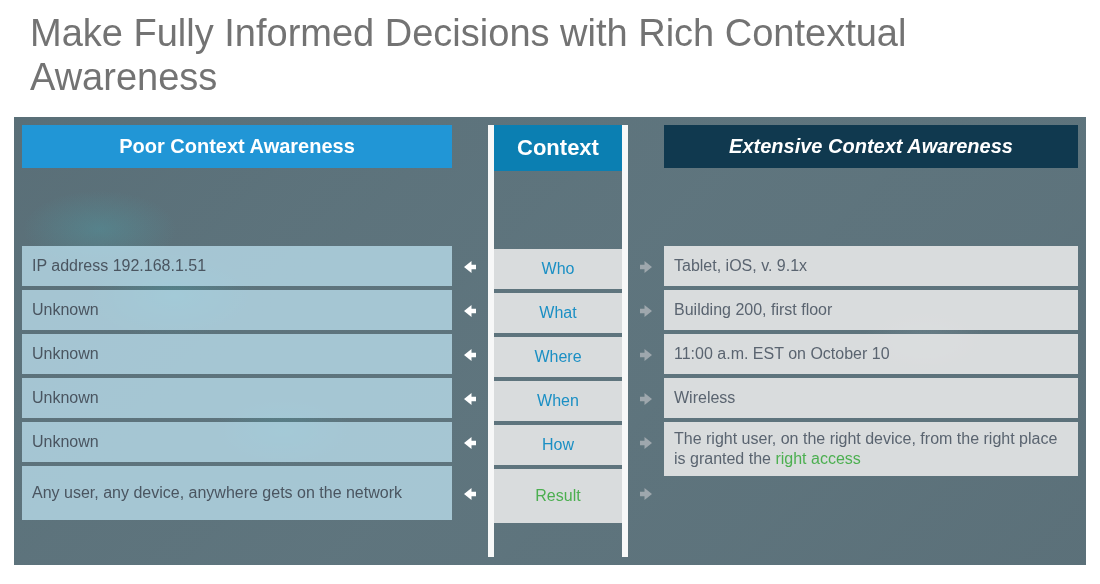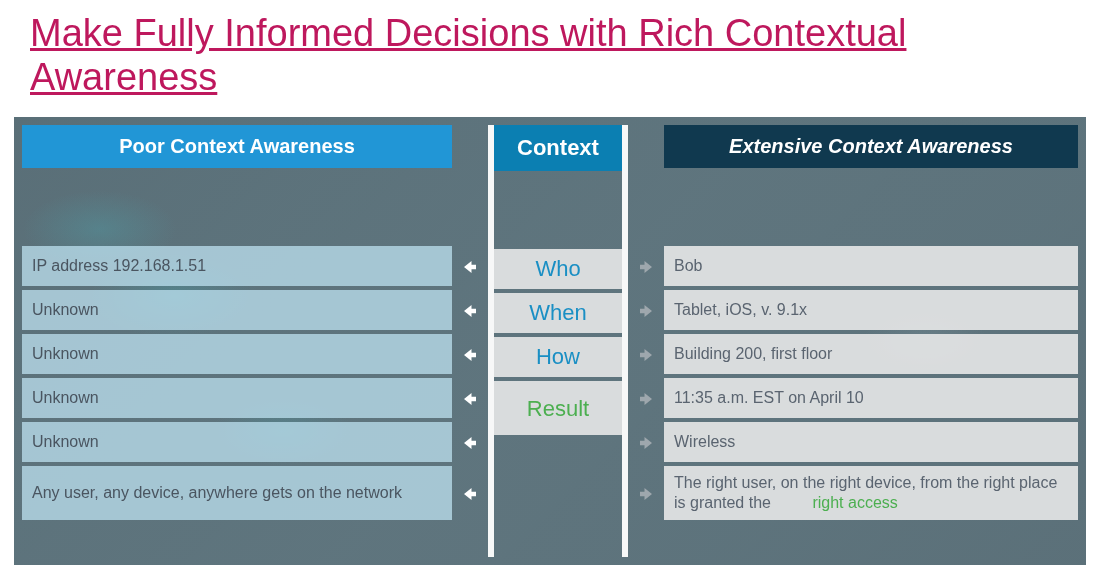--- a/index.html
+++ b/index.html
@@ -6,24 +6,23 @@
     body {
       font-family: Arial, Helvetica, sans-serif;
       background: #ffffff;
       width: 1100px;
       height: 584px;
       overflow: hidden;
     }
     .slide-title {
       font-size: 38px;
       font-weight: 400;
-      color: #be185d;
+      color: #737373;
       padding: 12px 30px 10px 30px;
       line-height: 1.15;
-      text-decoration: underline;
     }
     .diagram {
       position: relative;
       margin: 8px 14px 0 14px;
       height: 448px;
       background:
         linear-gradient(rgba(100,120,130,0.82), rgba(100,120,130,0.82)),
         linear-gradient(135deg, #2a4548 0%, #3b5b5f 25%, #46666a 50%, #3f5d61 75%, #344e52 100%);
       background-size: cover;
       padding: 8px;
@@ -102,32 +101,31 @@
     .cell.tall { height: 54px; line-height: 1.25; }
 
     .cell-poor {
       background: rgba(190, 225, 240, 0.75);
       color: #4a5560;
     }
     .cell-context {
       background: rgba(235, 235, 235, 0.88);
       color: #1a8fc4;
       justify-content: center;
-      font-size: 22px;
+      font-size: 16px;
     }
     .cell-context.result {
       color: #4caf50;
     }
     .cell-ext {
       background: rgba(235, 235, 235, 0.88);
       color: #5a6470;
     }
     .cell-ext .highlight {
       color: #4caf50;
-      margin-left: 37px;
     }
 
     .arrow-cell {
       height: 40px;
       display: flex;
       align-items: center;
       justify-content: center;
     }
     .arrow-cell.tall { height: 54px; }
 
@@ -215,20 +213,22 @@
       </div>
     </div>
 
     <div class="col-sep"></div>
 
     <div class="col col-context">
       <div class="header header-context">Context</div>
       <div class="gap-top-small"></div>
       <div class="rows">
         <div class="cell cell-context">Who</div>
+        <div class="cell cell-context">What</div>
+        <div class="cell cell-context">Where</div>
         <div class="cell cell-context">When</div>
         <div class="cell cell-context">How</div>
         <div class="cell cell-context tall result">Result</div>
       </div>
     </div>
 
     <div class="col-sep"></div>
 
     <div class="col col-arrows-right">
       <div class="header-spacer"></div>
@@ -276,24 +276,23 @@
               </svg>
             </span>
           </div>
       </div>
     </div>
 
     <div class="col col-ext">
       <div class="header header-ext">Extensive Context Awareness</div>
       <div class="gap-top"></div>
       <div class="rows">
-        <div class="cell cell-ext">Bob</div>
         <div class="cell cell-ext">Tablet, iOS, v. 9.1x</div>
         <div class="cell cell-ext">Building 200, first floor</div>
-        <div class="cell cell-ext">11:35 a.m. EST on April 10</div>
+        <div class="cell cell-ext">11:00 a.m. EST on October 10</div>
         <div class="cell cell-ext">Wireless</div>
         <div class="cell cell-ext tall">
           <span class="ext-text-wrap">
             <span>The right user, on the right device, from the right place is granted the </span><span class="highlight">right access</span>
           </span>
         </div>
       </div>
     </div>
 
   </div>

